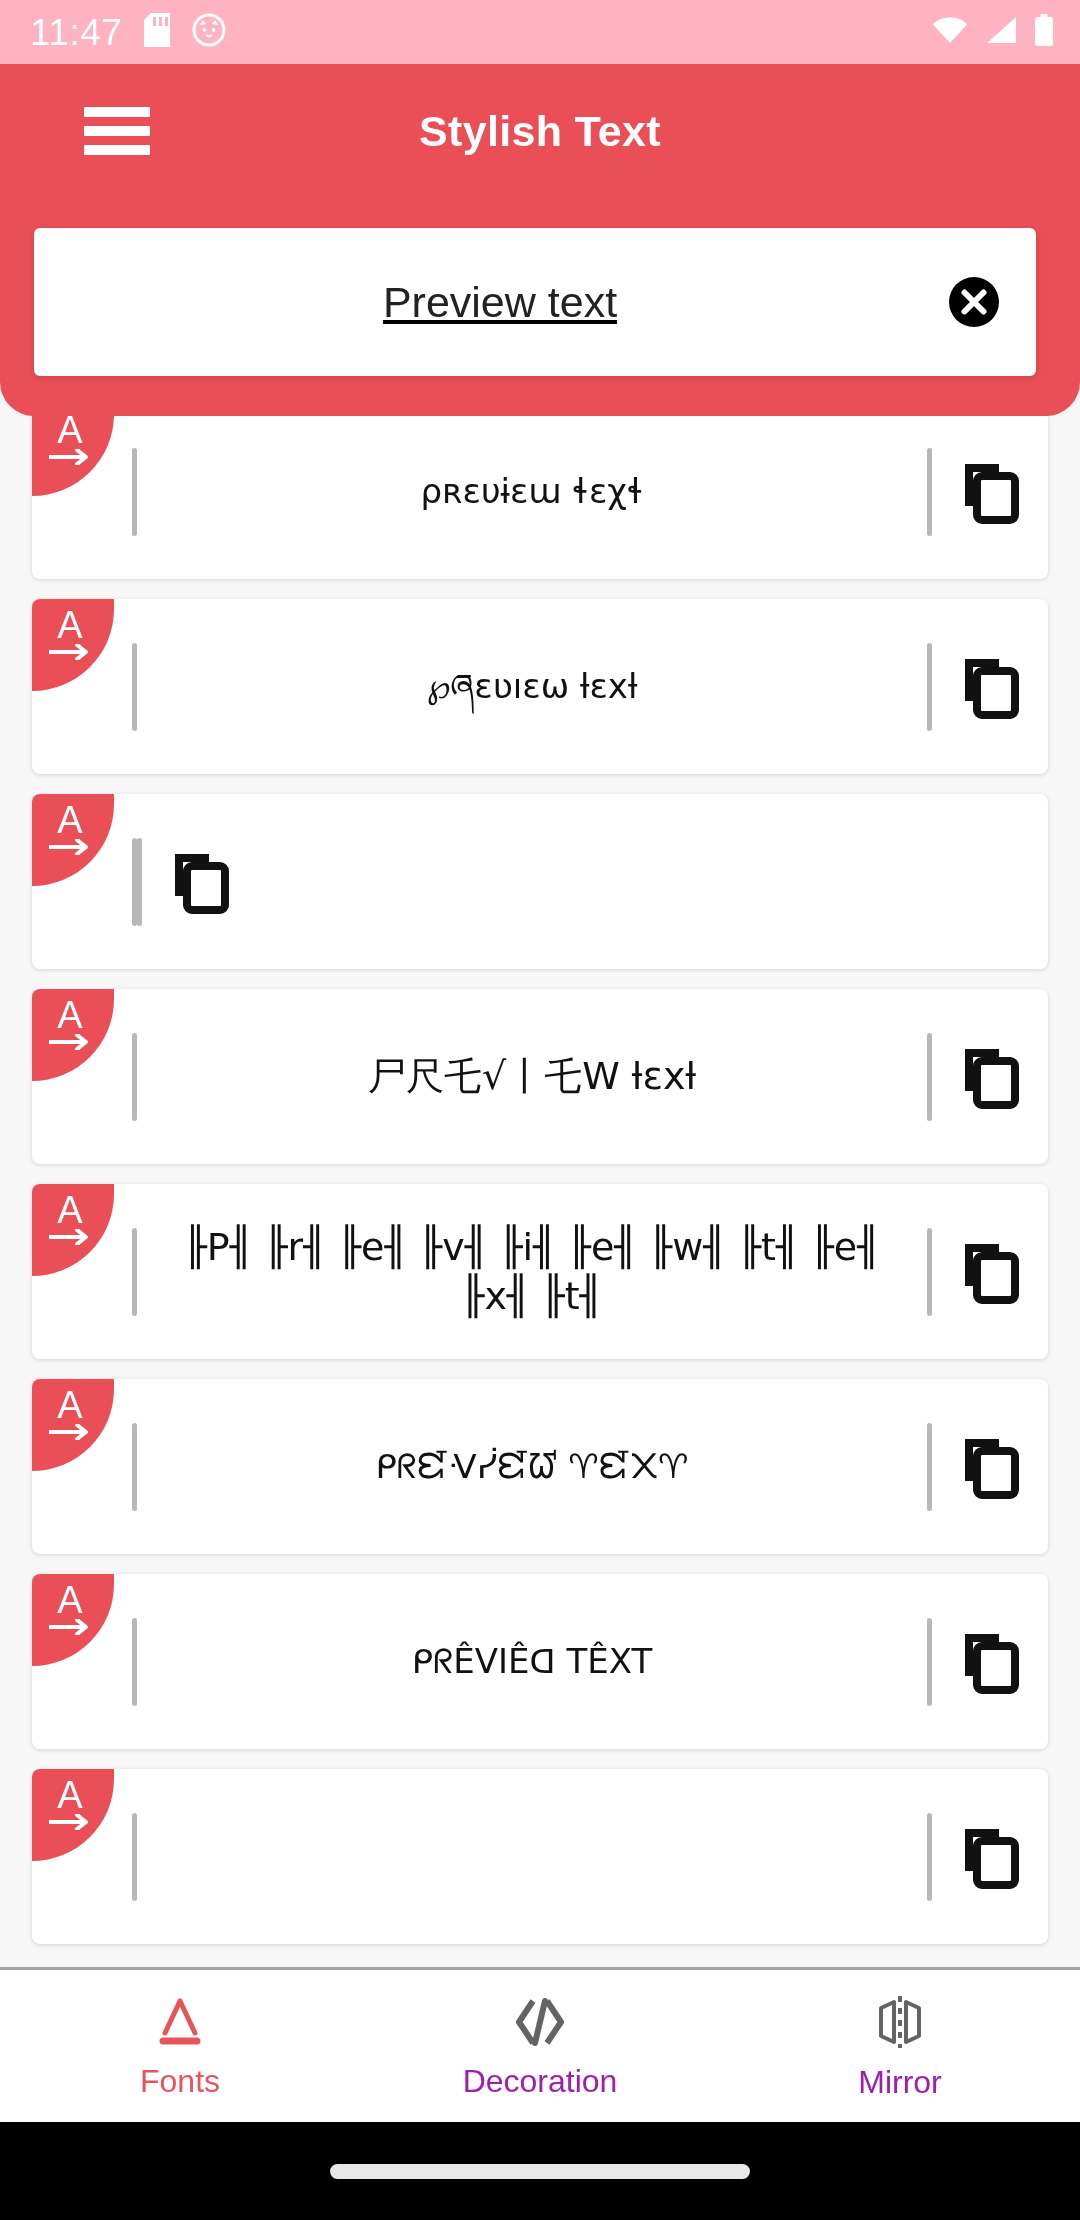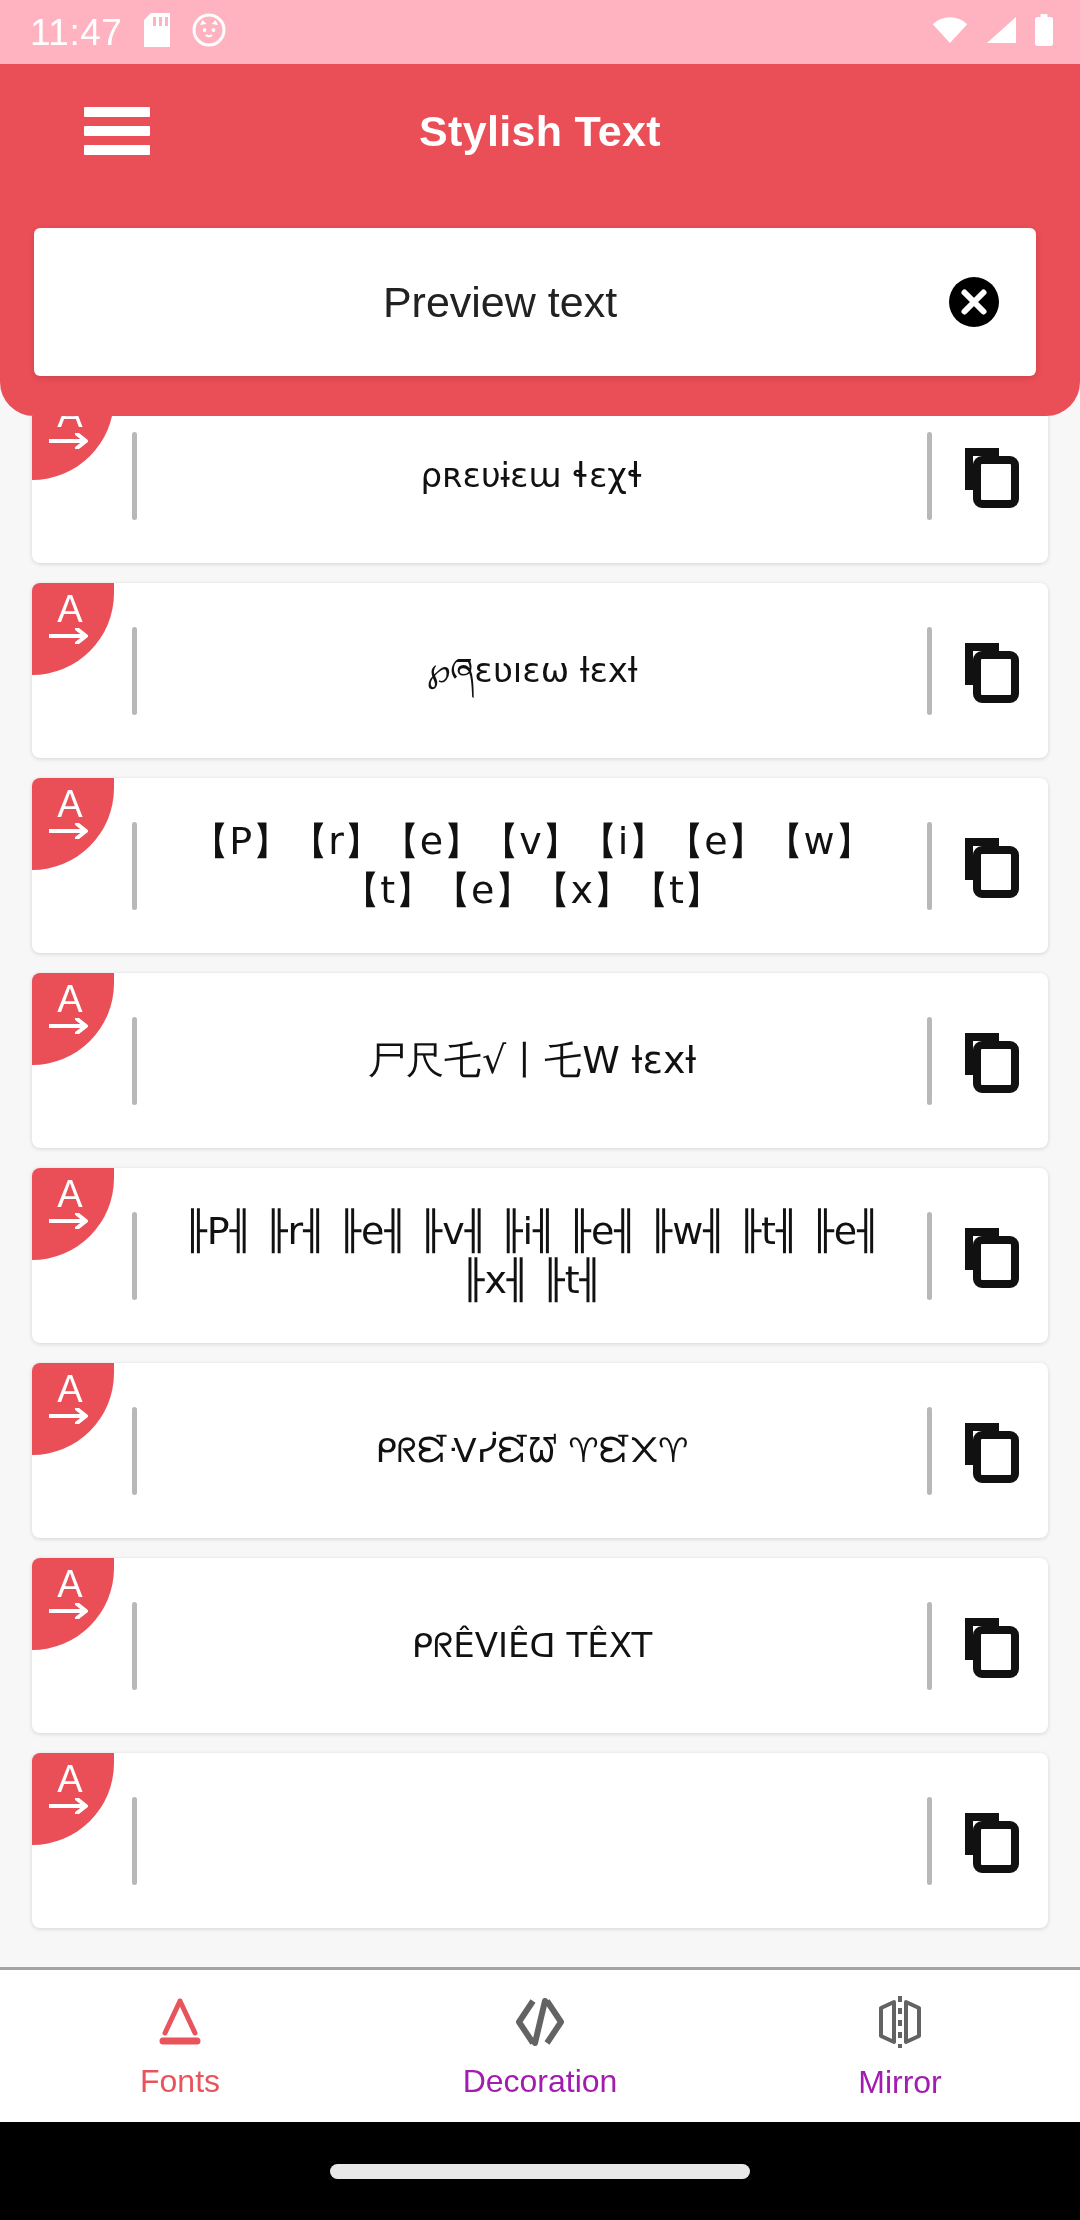--- a/index.html
+++ b/index.html
@@ -91,20 +91,21 @@
 
   
   .search-wrap {
     background: #ea4e57;
     padding: 30px 44px 40px 34px;
     border-bottom-left-radius: 34px;
     border-bottom-right-radius: 34px;
     flex: 0 0 auto;
     position: relative;
     z-index: 4;
+    text-decoration: underline;
   }
   .search-box {
     background: #ffffff;
     height: 148px;
     border-radius: 6px;
     display: flex;
     align-items: center;
     padding: 0 34px 0 40px;
     box-shadow: 0 2px 6px rgba(0,0,0,0.12);
     position: relative;
@@ -126,21 +127,21 @@
     height: 56px;
     flex: 0 0 auto;
     cursor: pointer;
   }
 
   
   .list {
     flex: 1 1 auto;
     overflow: hidden;
     background: #f7f7f7;
-    padding: 0 32px;
+    padding: 16px 32px;
     position: relative;
   }
   .list-inner {
     margin-top: -28px;
   }
 
   .card {
     position: relative;
     background: #ffffff;
     border-radius: 8px;
@@ -369,21 +370,20 @@
       <div class="card">
         <div class="badge">
           <span class="badge-a">A</span>
           <span class="badge-arrow">
             <svg width="44" height="16" viewBox="0 0 44 16">
                 <path d="M0 8h34M28 1l9 7-9 7" stroke="#fff" stroke-width="4" fill="none" stroke-linecap="round" stroke-linejoin="round"></path>
               </svg>
           </span>
         </div>
         <div class="card-divider"></div>
-        <div class="card-text big">【P】【r】【e】【v】【i】【e】【w】 【t】【e】【x】【t】</div>
         <div class="copy-sep"></div>
         <div class="copy-btn">
           <svg width="58" height="64" viewBox="0 0 58 64">
               <path d="M4 4h34v8H12v34H4z" fill="#111"></path>
               <rect x="16" y="16" width="38" height="44" rx="5" fill="none" stroke="#111" stroke-width="8"></rect>
             </svg>
         </div>
       </div>
 
       <div class="card">

